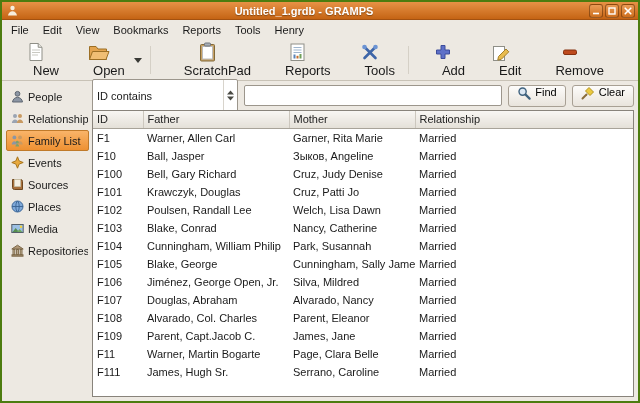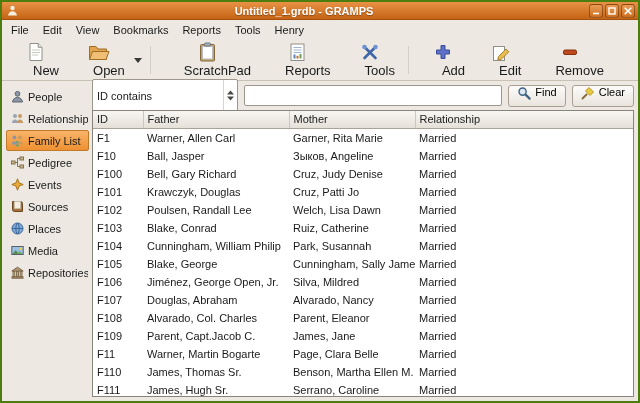--- a/index.html
+++ b/index.html
@@ -260,31 +260,20 @@
             <svg width="13" height="13" viewBox="0 0 13 13">
               <circle cx="3.4" cy="3.4" r="1.9" fill="#8C96A4"></circle>
               <path d="M0.6 10.5C.8 8.5 2 7.2 3.4 7.2s2.6 1.3 2.8 3.3z" fill="#8C96A4"></path>
               <circle cx="9" cy="3.4" r="1.9" fill="#C89A62"></circle>
               <path d="M6.2 10.5C6.4 8.5 7.6 7.2 9 7.2s2.6 1.3 2.8 3.3z" fill="#C89A62"></path>
               <circle cx="6.3" cy="8.2" r="1.4" fill="#7FA06A"></circle>
               <path d="M4.4 12.4c.2-1.5 1-2.4 1.9-2.4s1.7.9 1.9 2.4z" fill="#7FA06A"></path>
             </svg>
           </span>
           <span>Family List</span>
-        </div>
-        <div class="side-item">
-          <span class="side-icon">
-            <svg width="13" height="13" viewBox="0 0 13 13">
-              <rect x="0.5" y="5" width="3.5" height="3" fill="#C8B48E" stroke="#84744E"></rect>
-              <rect x="9" y="1" width="3.5" height="3" fill="#C8B48E" stroke="#84744E"></rect>
-              <rect x="9" y="9" width="3.5" height="3" fill="#C8B48E" stroke="#84744E"></rect>
-              <path d="M4 6.5h2.5M6.5 2.5v8M6.5 2.5H9M6.5 10.5H9" fill="none" stroke="#84744E"></path>
-            </svg>
-          </span>
-          <span>Pedigree</span>
         </div>
         <div class="side-item">
           <span class="side-icon">
             <svg width="13" height="13" viewBox="0 0 13 13">
               <path d="M6.5 0.8l1.6 4.1 4.1 1.6-4.1 1.6-1.6 4.1-1.6-4.1L.8 6.5l4.1-1.6z" fill="#E8A93C" stroke="#A8751C"></path>
             </svg>
           </span>
           <span>Events</span>
         </div>
         <div class="side-item">
@@ -405,21 +394,21 @@
               </tr>
               <tr>
                 <td>F102</td>
                 <td>Poulsen, Randall Lee</td>
                 <td>Welch, Lisa Dawn</td>
                 <td>Married</td>
               </tr>
               <tr>
                 <td>F103</td>
                 <td>Blake, Conrad</td>
-                <td>Ruiz, Catherine</td>
+                <td>Nancy, Catherine</td>
                 <td>Married</td>
               </tr>
               <tr>
                 <td>F104</td>
                 <td>Cunningham, William Philip</td>
                 <td>Park, Susannah</td>
                 <td>Married</td>
               </tr>
               <tr>
                 <td>F105</td>
@@ -451,26 +440,20 @@
                 <td>James, Jane</td>
                 <td>Married</td>
               </tr>
               <tr>
                 <td>F11</td>
                 <td>Warner, Martin Bogarte</td>
                 <td>Page, Clara Belle</td>
                 <td>Married</td>
               </tr>
               <tr>
-                <td>F110</td>
-                <td>James, Thomas Sr.</td>
-                <td>Benson, Martha Ellen M.</td>
-                <td>Married</td>
-              </tr>
-              <tr>
                 <td>F111</td>
                 <td>James, Hugh Sr.</td>
                 <td>Serrano, Caroline</td>
                 <td>Married</td>
               </tr>
             </tbody>
         </table>
       </div>
     </div>
   </div>

